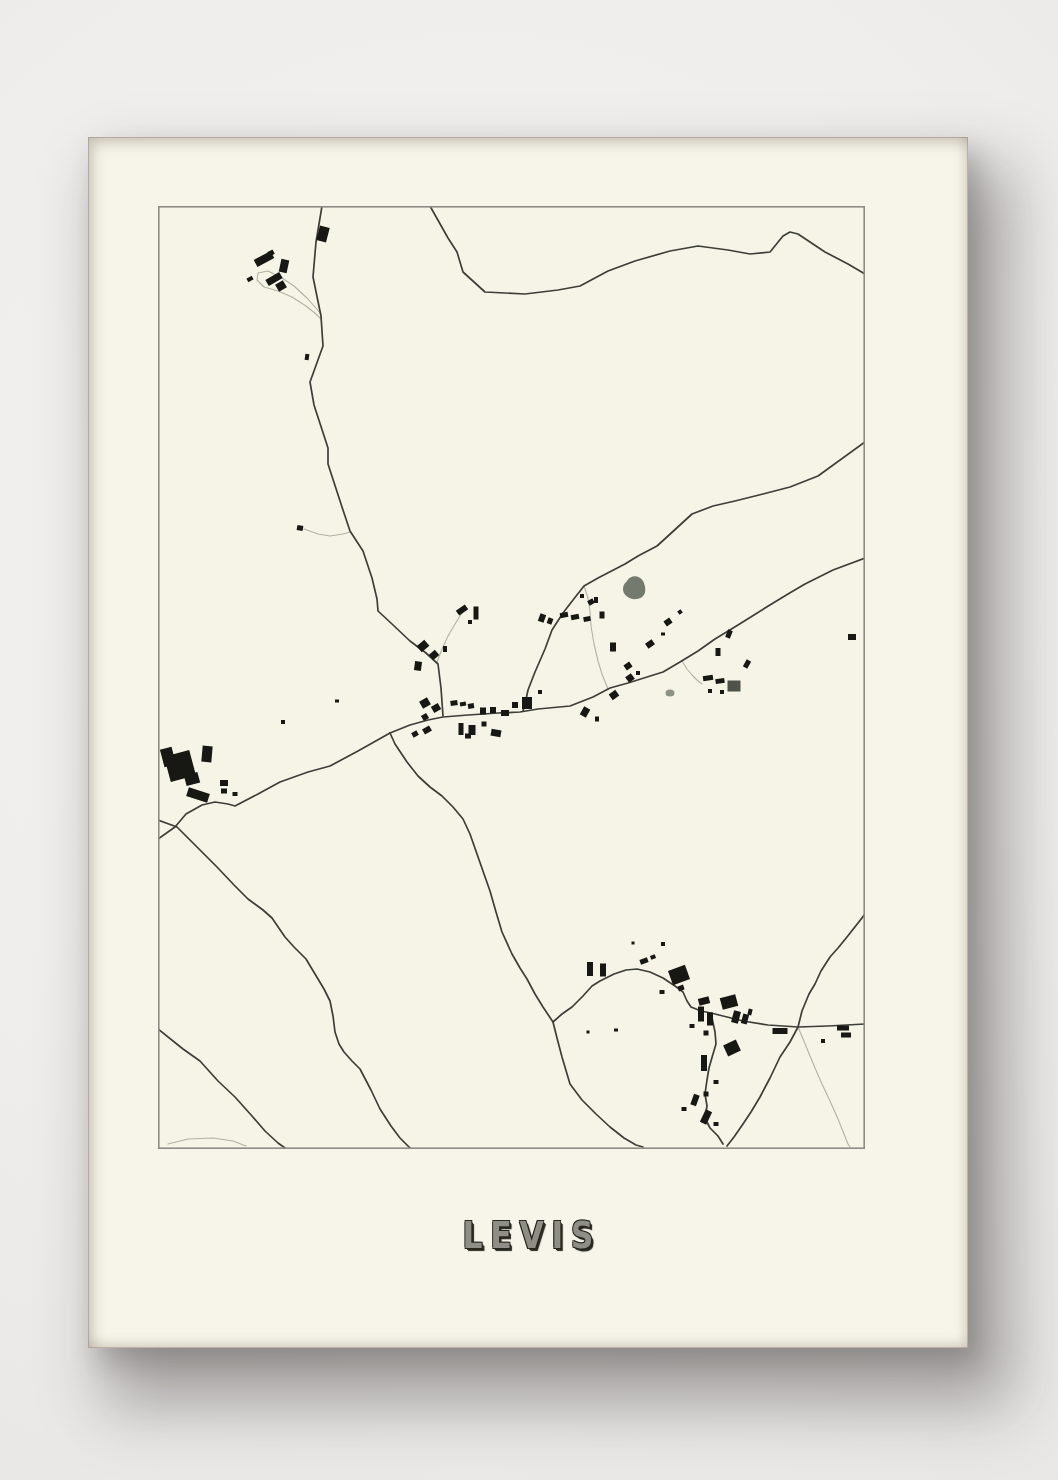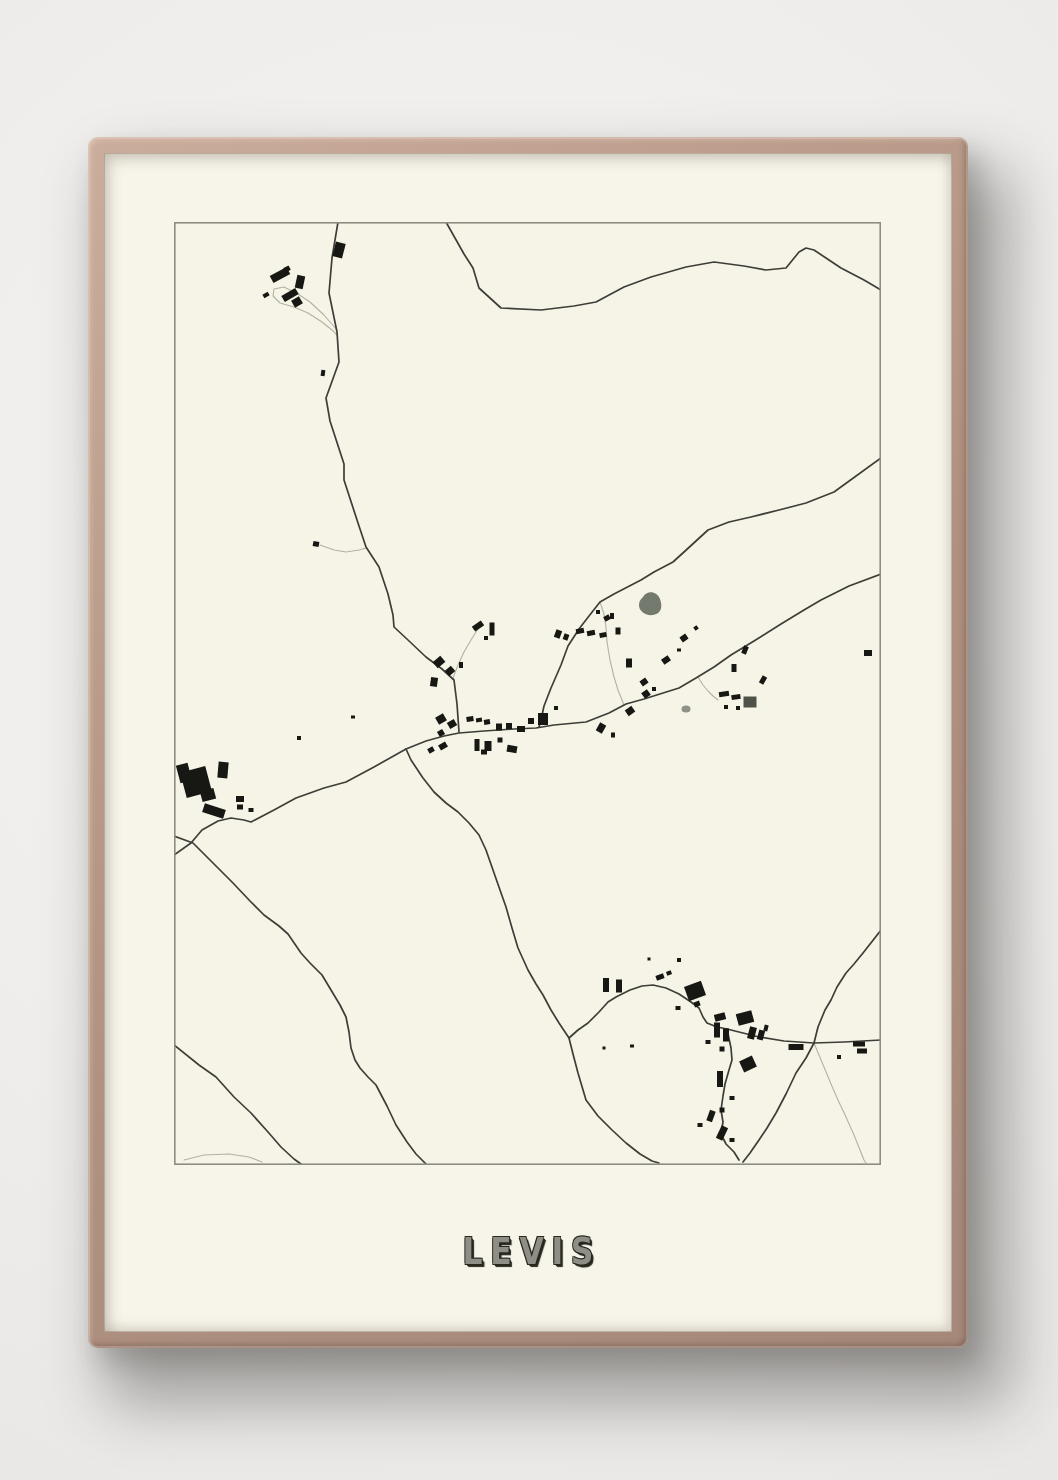--- a/index.html
+++ b/index.html
@@ -3,29 +3,28 @@
 <meta charset="utf-8">
 <style>
   html,body{margin:0;padding:0;}
   body{
     width:1058px;height:1480px;position:relative;overflow:hidden;
     background:radial-gradient(circle at 45% 38%, #f4f3f1 0%, #efeeec 55%, #e8e7e5 100%);
     font-family:"DejaVu Sans", sans-serif;
   }
   .frame{
     position:absolute;left:88px;top:137px;width:880px;height:1211px;
-    box-sizing:border-box;padding:16px;
+    box-sizing:border-box;padding:0;
     background:linear-gradient(145deg,#cbad9c 0%,#bb9c8a 30%,#b09180 55%,#a5887a 100%);
     box-shadow:
       30px 44px 60px 14px rgba(52,48,44,.38),
       10px 14px 24px rgba(52,48,44,.22),
       inset 0 0 0 2px rgba(255,246,238,.22),
       inset -3px -3px 6px rgba(70,48,36,.35),
       inset 3px 3px 5px rgba(255,240,228,.28);
-    border-radius: 10px;
   }
   .mat{
     position:relative;width:100%;height:100%;
     background:#f7f5ea;
     box-shadow:
       inset 0 0 0 1px rgba(120,95,80,.30),
       inset 5px 6px 14px rgba(95,75,60,.28),
       inset -4px -5px 12px rgba(95,75,60,.18);
   }
   .map-wrap{

